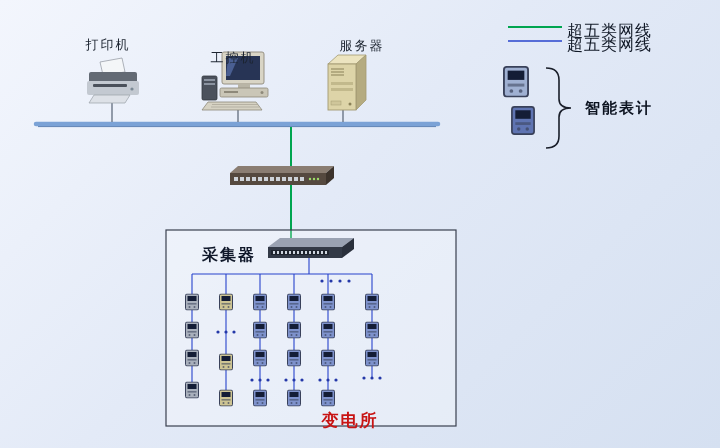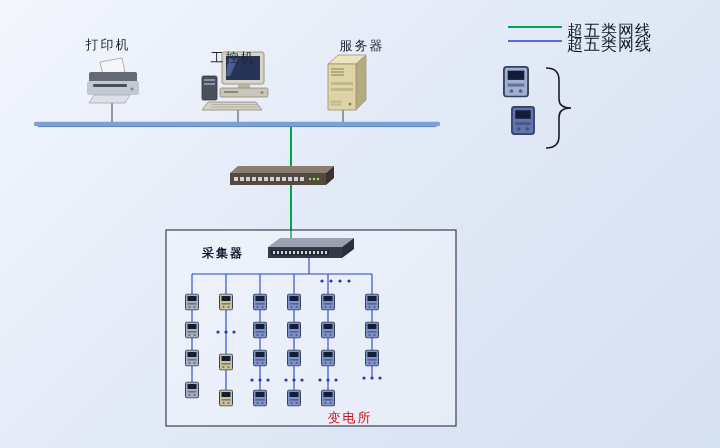--- a/index.html
+++ b/index.html
@@ -7,22 +7,22 @@
     position:relative;width:720px;height:448px;overflow:hidden;
     background:linear-gradient(135deg,#f3f6fd 0%,#e3eaf7 45%,#d5e0f1 100%);
     font-family:"DejaVu Sans",sans-serif;
   }
   #art{position:absolute;left:0;top:0;z-index:1;}
   .lbl{position:absolute;z-index:2;color:#1c2430;white-space:nowrap;letter-spacing:2px;}
   .lbl.center{text-align:center;}
   .dev-lbl{font-size:13px;width:60px;}
   .legend-lbl{font-size:16px;letter-spacing:1px;color:#101826;}
   .smart-lbl{font-size:15px;font-weight:bold;color:#0c1320;}
-  .collector-lbl{font-size:12px;font-weight:bold;color:#10182a;}
-  .substation-lbl{font-size:13px;font-weight:normal;color:var(--substation-red,#c81414);width:60px;}
+  .collector-lbl{font-size:16px;font-weight:bold;color:#10182a;}
+  .substation-lbl{font-size:17px;font-weight:bold;color:var(--substation-red,#c81414);width:60px;}
 </style>
 </head>
 <body>
 
 <div id="stage">
 
   <svg id="art" width="720" height="448" viewBox="0 0 720 448">
     <defs>
       <symbol id="meter" viewBox="0 0 14 17">
         <rect x="0.5" y="0.5" width="13" height="16" rx="1.5" fill="currentColor" stroke="#39415a" stroke-width="1"></rect>
@@ -204,18 +204,19 @@
     <path d="M 546,68 Q 559,68 559,80 L 559,99 Q 559,108 571,108 Q 559,108 559,117 L 559,136 Q 559,148 546,148" fill="none" stroke="#1a1f2a" stroke-width="1.6"></path>
   </svg>
 
   <div class="lbl dev-lbl center" style="left:66px;top:36px;margin-left:12px;">打印机</div>
   <div class="lbl dev-lbl center" style="left:203px;top:49px;">工控机</div>
   <div class="lbl dev-lbl center" style="left:332px;top:37px;">服务器</div>
 
   <div class="lbl legend-lbl" style="left:567px;top:21px;">超五类网线</div>
   <div class="lbl legend-lbl" style="left:567px;top:35px;">超五类网线</div>
 
+  <div class="lbl smart-lbl" style="left:585px;top:99px;">智能表计</div>
 
   <div class="lbl collector-lbl" style="left:202px;top:245px;">采集器</div>
 
   <div class="lbl substation-lbl center" style="left:320px;top:409px;">变电所</div>
 
 </div>
 
 </body></html>

